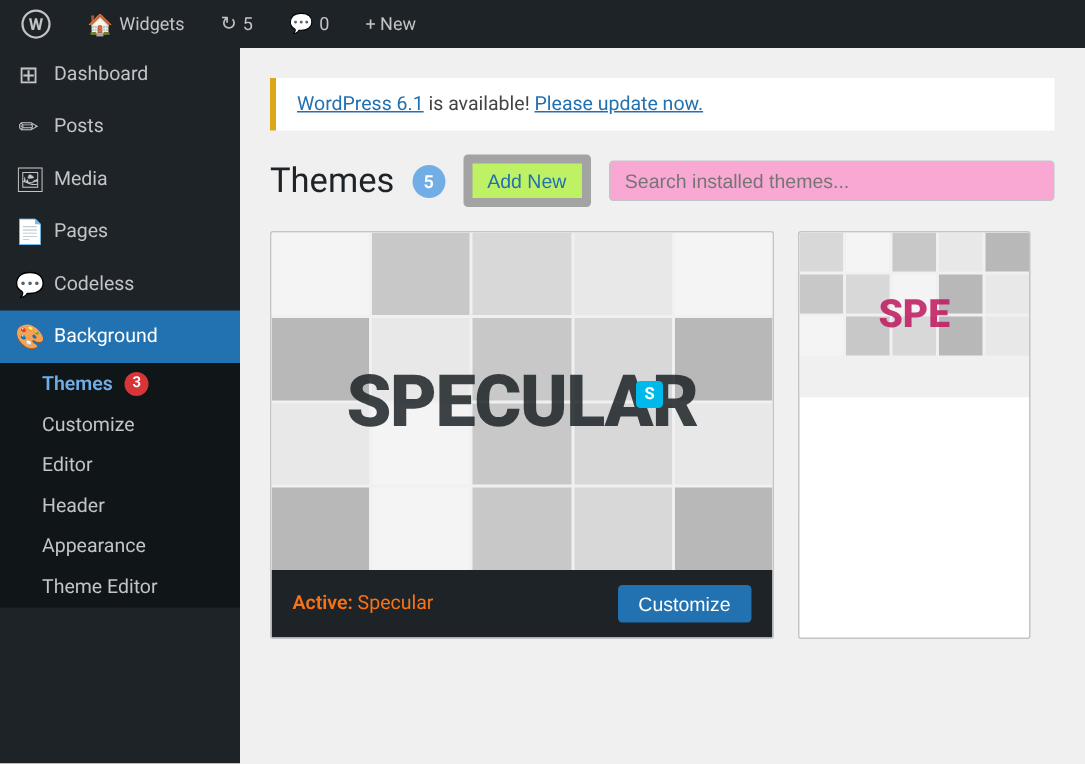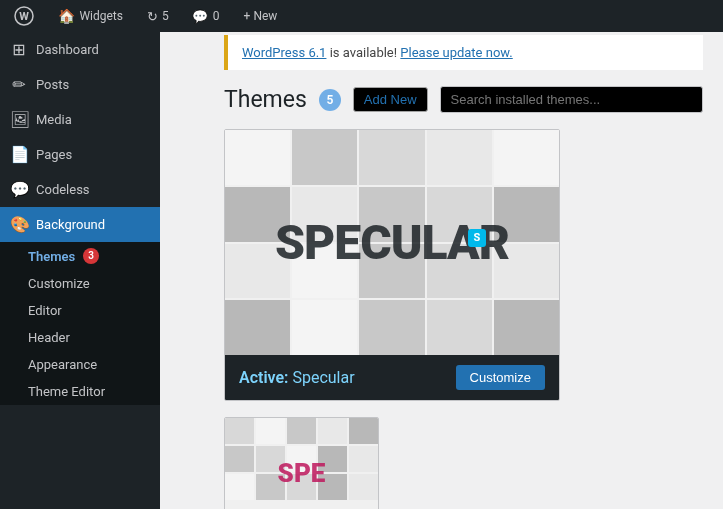--- a/index.html
+++ b/index.html
@@ -29,45 +29,45 @@
     .sidebar-item .icon { font-size: 16px; width: 18px; text-align: center; }
     .sidebar-submenu { background: #101517; }
     .sidebar-submenu .sidebar-item { padding: 6px 10px 6px 28px; font-size: 13px; }
     .sidebar-submenu .sidebar-item.active-sub { color: #72aee6; font-weight: 600; }
     .badge {
       background: #d63638; color: #fff; border-radius: 10px; font-size: 10px;
       padding: 1px 5px; min-width: 16px; text-align: center; line-height: 14px;
     }
 
     
-    #main { flex: 1; background: #f0f0f1; padding: 3px 20px; overflow-y: auto; height: calc(509px - 32px); margin-left: 44px; }
+    #main { flex: 1; background: #f0f0f1; padding: 20px 20px; overflow-y: auto; height: calc(509px - 32px); }
 
     
     .notice {
       background: #fff; border-left: 4px solid #dba617; padding: 10px 14px;
       margin-bottom: 16px; font-size: 13px; color: #444;
     }
     .notice a { color: #2271b1; text-decoration: underline; }
 
     
     .themes-header {
       display: flex; align-items: center; gap: 12px; margin-bottom: 16px;
     }
     .themes-title { font-size: 23px; font-weight: 400; color: #1d2327; }
     .themes-count {
       background: #72aee6; color: #fff; border-radius: 50%; width: 22px; height: 22px;
       display: flex; align-items: center; justify-content: center; font-size: 12px; font-weight: 600;
     }
     .btn-add-new {
-      background: #000000; border: 1px solid #a3a3a3; color: #2271b1;
+      background: #bef264; border: 6px solid #a3a3a3; color: #2271b1;
       padding: 4px 10px; border-radius: 3px; cursor: pointer; font-size: 13px;
     }
     .search-themes {
       flex: 1; padding: 5px 10px; border: 1px solid #c3c4c7; border-radius: 3px;
-      font-size: 13px; color: #646970; background: #000000;
+      font-size: 13px; color: #646970; background: #f9a8d4;
     }
 
     
     .themes-grid { display: flex; gap: 16px; flex-wrap: wrap; }
     .theme-card {
       width: 336px; background: #fff; border: 1px solid #c3c4c7; border-radius: 2px;
       overflow: hidden; position: relative;
     }
     .theme-card-sm { width: 155px; }
     .theme-screenshot {
@@ -82,21 +82,21 @@
       font-size: 48px; font-weight: 900; color: #1d2327; letter-spacing: -1px; opacity: 0.85;
     }
     .specular-s-badge {
       position: absolute; top: 50%; left: 50%; margin-top: -14px; margin-left: 76px;
       background: #00b9eb; color: #fff; width: 18px; height: 18px; border-radius: 3px;
       font-size: 11px; font-weight: 700; display: flex; align-items: center; justify-content: center;
     }
     .theme-footer {
       padding: 10px 14px; background: #1d2327; display: flex; align-items: center; justify-content: space-between;
     }
-    .theme-footer-label { color: #7dd3fc; font-size: 16px; }
+    .theme-footer-label { color: #f97316; font-size: 13px; }
     .theme-footer-label strong { font-weight: 600; }
     .btn-customize {
       background: #2271b1; color: #fff; border: none; padding: 5px 14px;
       border-radius: 3px; cursor: pointer; font-size: 13px;
     }
     .theme-card-sm .theme-screenshot { height: 110px; }
     .spe-text { font-size: 26px; font-weight: 900; color: #be185d; opacity: 0.85; }
 
     
     #sidebar::-webkit-scrollbar { width: 4px; }

